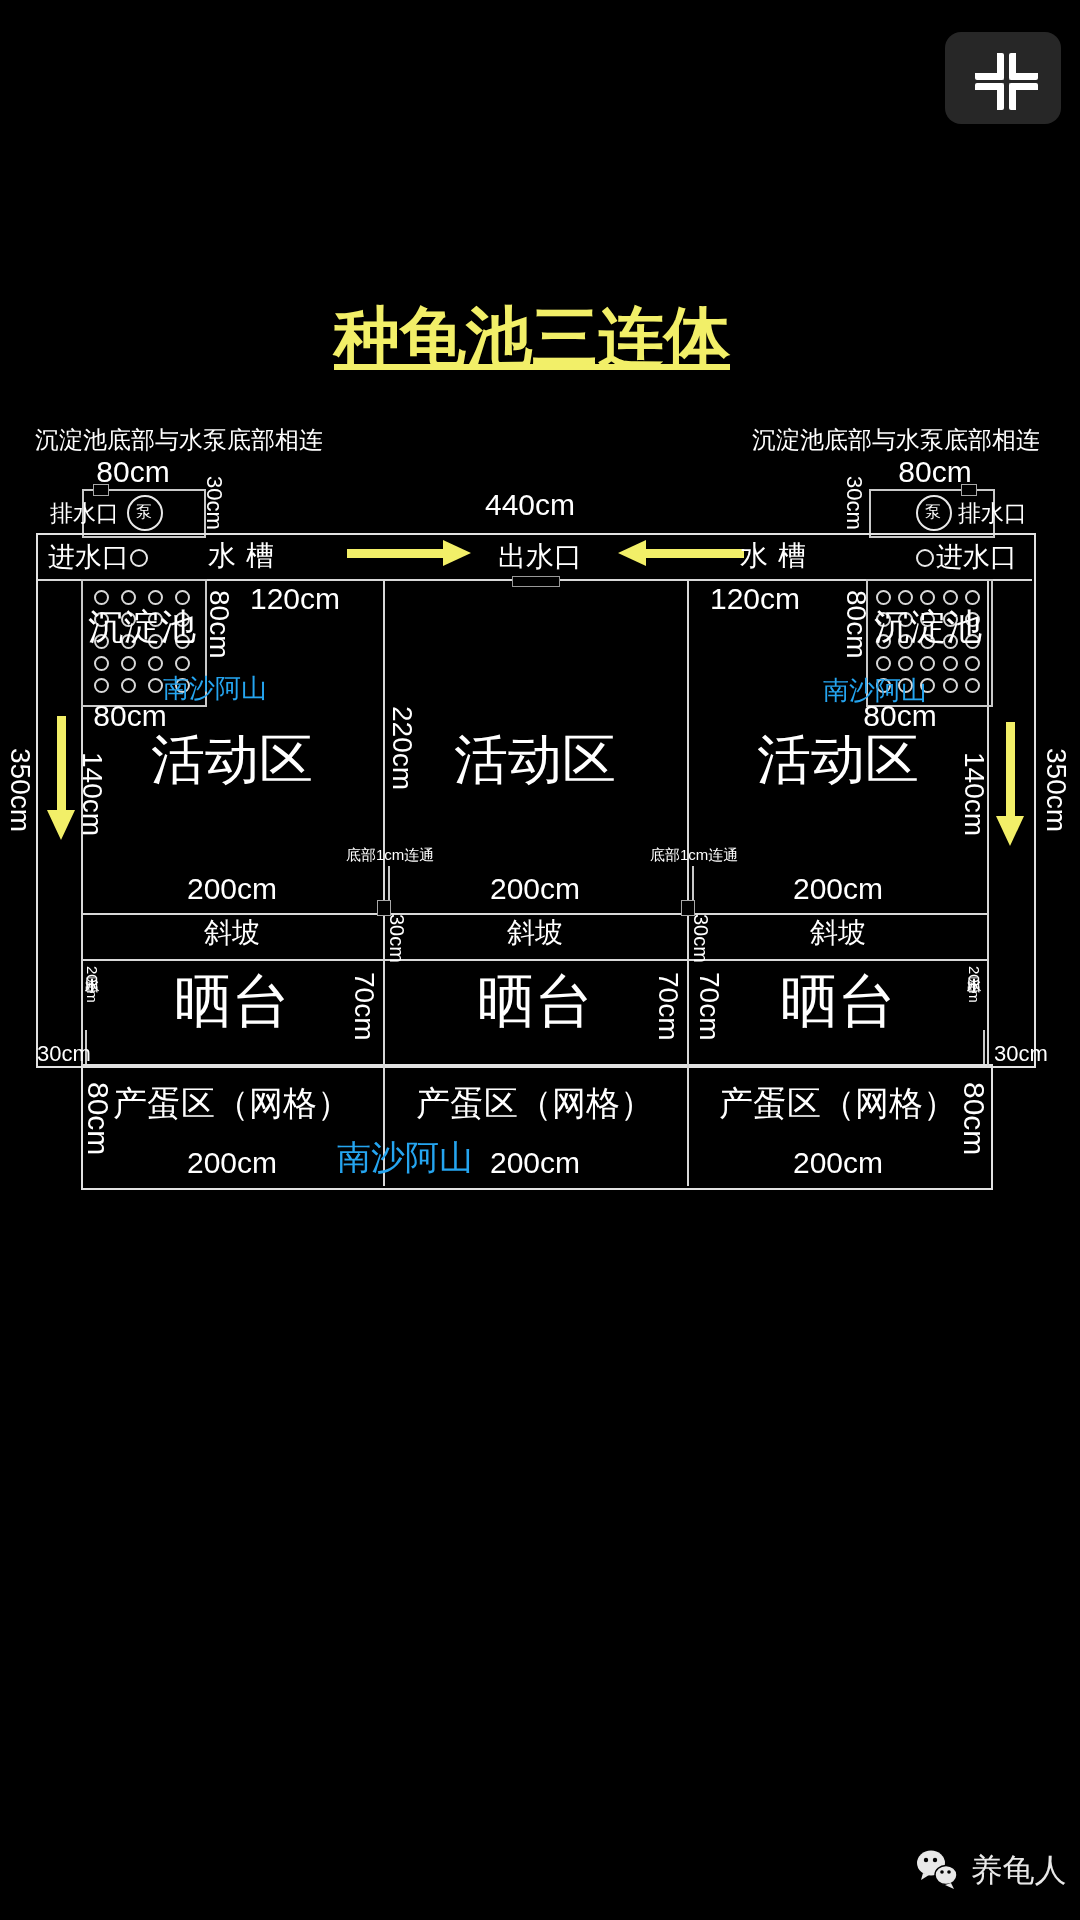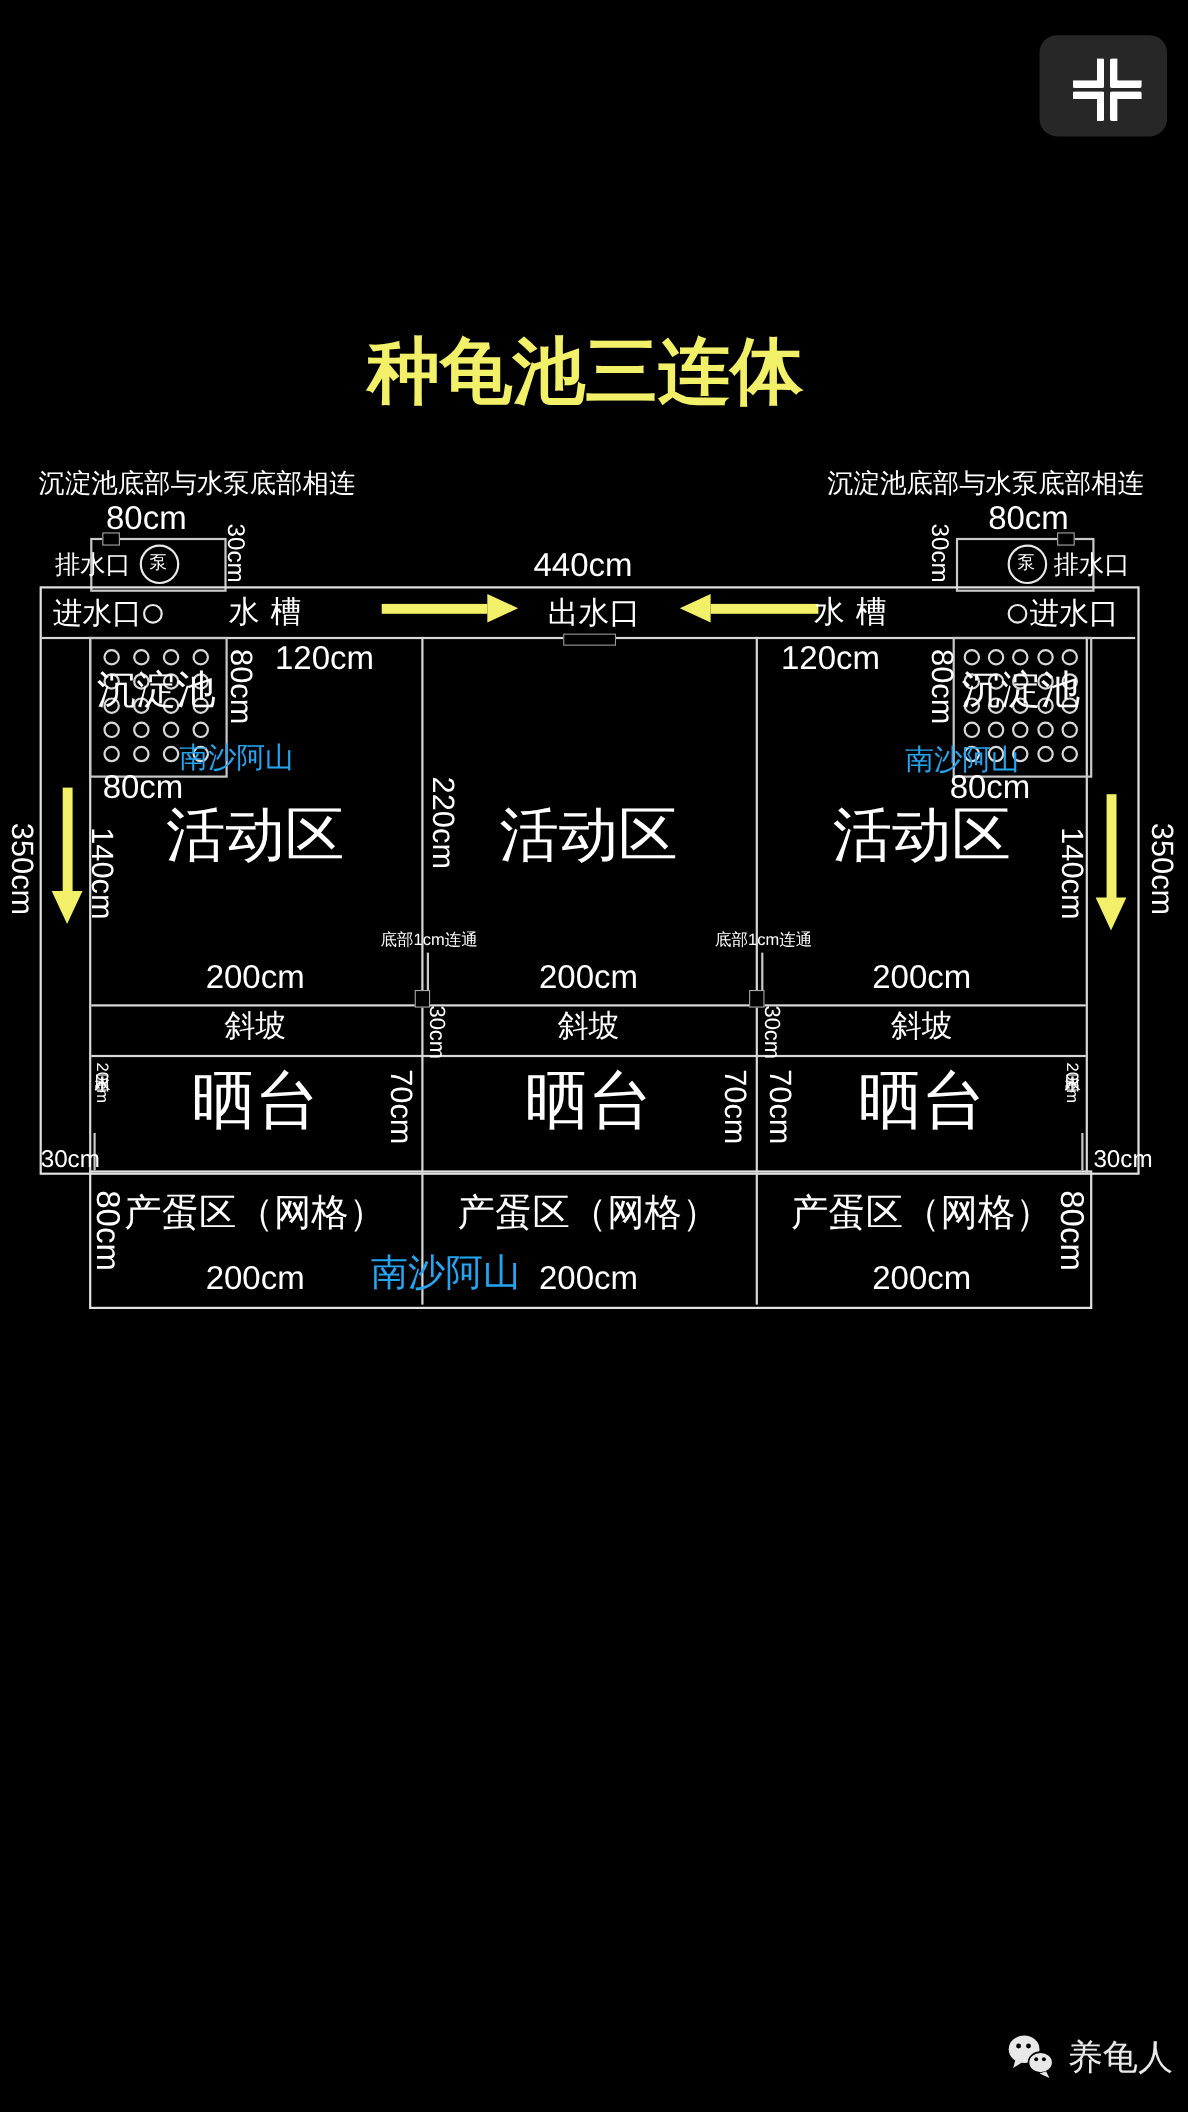--- a/index.html
+++ b/index.html
@@ -5,21 +5,21 @@
   html,body{margin:0;padding:0;background:#000;}
   .canvas{position:relative;width:1080px;height:1920px;background:#000;overflow:hidden;
           font-family:"Liberation Sans","DejaVu Sans",sans-serif;color:#fff;}
   .lbl{position:absolute;white-space:nowrap;line-height:1.15;}
   .ctr{text-align:center;}
   .vt{writing-mode:vertical-rl;text-orientation:mixed;}
   .hl{position:absolute;background:var(--line,#d8d8d8);height:2px;}
   .vl{position:absolute;background:var(--line,#d8d8d8);width:2px;}
   .box{position:absolute;border:2px solid #e2e2e2;background:transparent;}
   .thinbox{position:absolute;border:2px solid #c9c9c9;}
-  .yellow{color:var(--yellow,#f2ef68);}
+  .yellow{color:var(--yellow,#f2ef68);text-decoration:underline;}
   .blue{color:var(--blue,#25a5f0);}
   .holes{position:absolute;display:grid;}
   .hole{width:11px;height:11px;border:2px solid #d8d8d8;border-radius:50%;margin:auto;}
   .circle{position:absolute;border:2px solid #e8e8e8;border-radius:50%;}
   .shaft-h{position:absolute;height:9px;background:var(--yellow,#f2ef68);}
   .shaft-v{position:absolute;width:9px;background:var(--yellow,#f2ef68);}
   .tri{position:absolute;width:0;height:0;}
   .tri-right{border-top:13px solid transparent;border-bottom:13px solid transparent;border-left:28px solid var(--yellow,#f2ef68);}
   .tri-left{border-top:13px solid transparent;border-bottom:13px solid transparent;border-right:28px solid var(--yellow,#f2ef68);}
   .tri-down{border-left:14px solid transparent;border-right:14px solid transparent;border-top:30px solid var(--yellow,#f2ef68);}
@@ -55,21 +55,21 @@
 
   <div class="lbl ctr" style="left:880px;top:455px;width:110px;font-size:30px;">80cm</div>
   <div class="thinbox" style="left:869px;top:489px;width:122px;height:45px;"></div>
   <div class="notch" style="left:961px;top:484px;width:14px;height:10px;"></div>
   <div class="circle" style="left:916px;top:495px;width:32px;height:32px;">
     <span class="lbl" style="left:7px;top:6px;font-size:16px;">泵</span>
   </div>
   <div class="lbl" style="left:958px;top:500px;font-size:23px;">排水口</div>
   <div class="lbl vt" style="left:842px;top:476px;font-size:22px;">30cm</div>
 
-  <div class="lbl ctr" style="left:480px;top:498px;width:100px;font-size:30px;">440cm</div>
+  <div class="lbl ctr" style="left:480px;top:488px;width:100px;font-size:30px;">440cm</div>
 
   <div class="box" style="left:36px;top:533px;width:996px;height:531px;"></div>
   <div class="box" style="left:81px;top:1064px;width:908px;height:122px;"></div>
   <div class="hl" style="left:38px;top:579px;width:994px;"></div>
   <div class="vl" style="left:81px;top:579px;height:487px;"></div>
   <div class="vl" style="left:987px;top:579px;height:487px;"></div>
   <div class="vl" style="left:383px;top:579px;height:607px;"></div>
   <div class="vl" style="left:687px;top:579px;height:607px;"></div>
   <div class="hl" style="left:83px;top:913px;width:904px;"></div>
   <div class="hl" style="left:83px;top:959px;width:904px;"></div>

